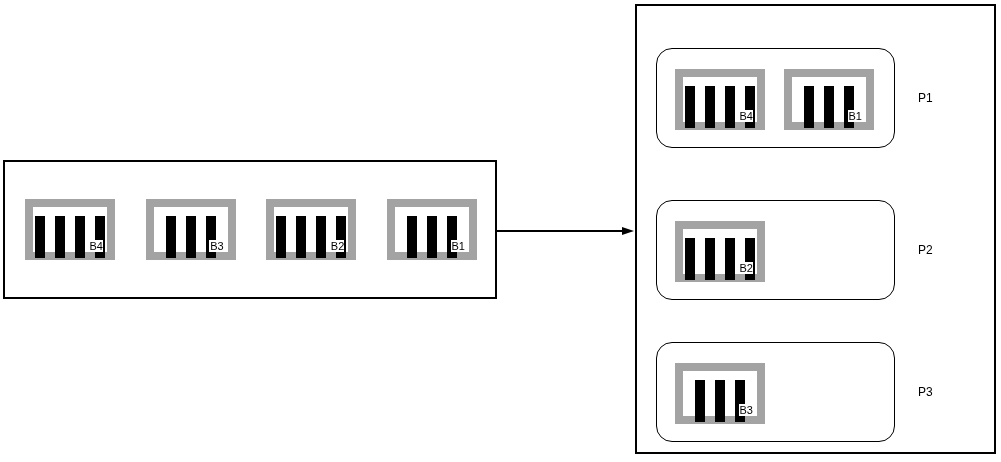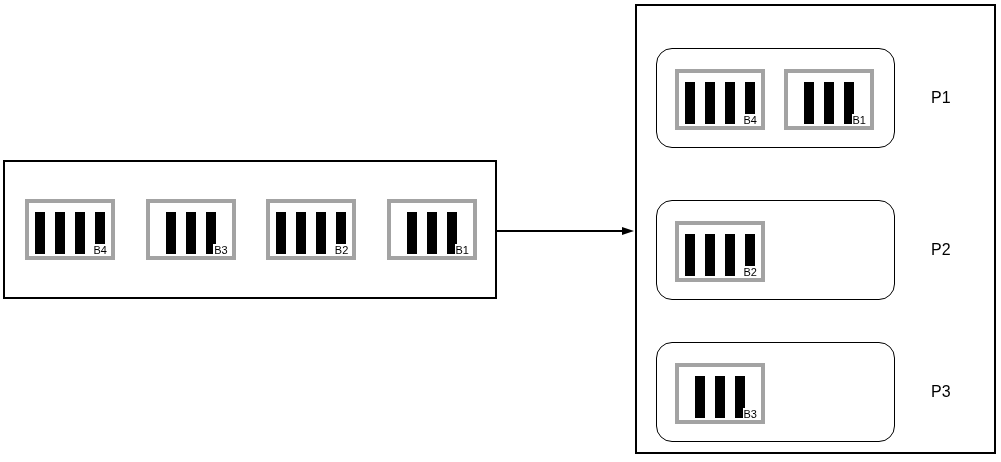--- a/index.html
+++ b/index.html
@@ -26,21 +26,21 @@
     justify-content: space-between;
     align-items: center;
     height: 100%;
     padding: 0 18px 0 20px;
     box-sizing: border-box;
   }
   .batch-box {
     position: relative;
     width: 90px;
     height: 61px;
-    border: 4px solid #a3a3a3;
+    border: 8px solid #a3a3a3;
     box-sizing: border-box;
     background: #ffffff;
     flex-shrink: 0;
   }
   .bar-row {
     display: flex;
     justify-content: center;
     gap: 10px;
     margin-top: 9px;
   }
@@ -65,24 +65,24 @@
     border: 1.5px solid #000000;
     border-radius: 16px;
     box-sizing: border-box;
     background: #ffffff;
     display: flex;
     gap: 19px;
     padding: 20px 0 0 18px;
   }
   .pool-label {
     position: absolute;
-    left: 294px;
+    left: 281px;
     top: 50%;
     transform: translateY(-50%);
-    font-size: 16px;
+    font-size: 12px;
   }
 
   .arrow-line {
     position: absolute;
     left: 497px;
     top: 230px;
     width: 128px;
     height: 2px;
     background: #000000;
   }

